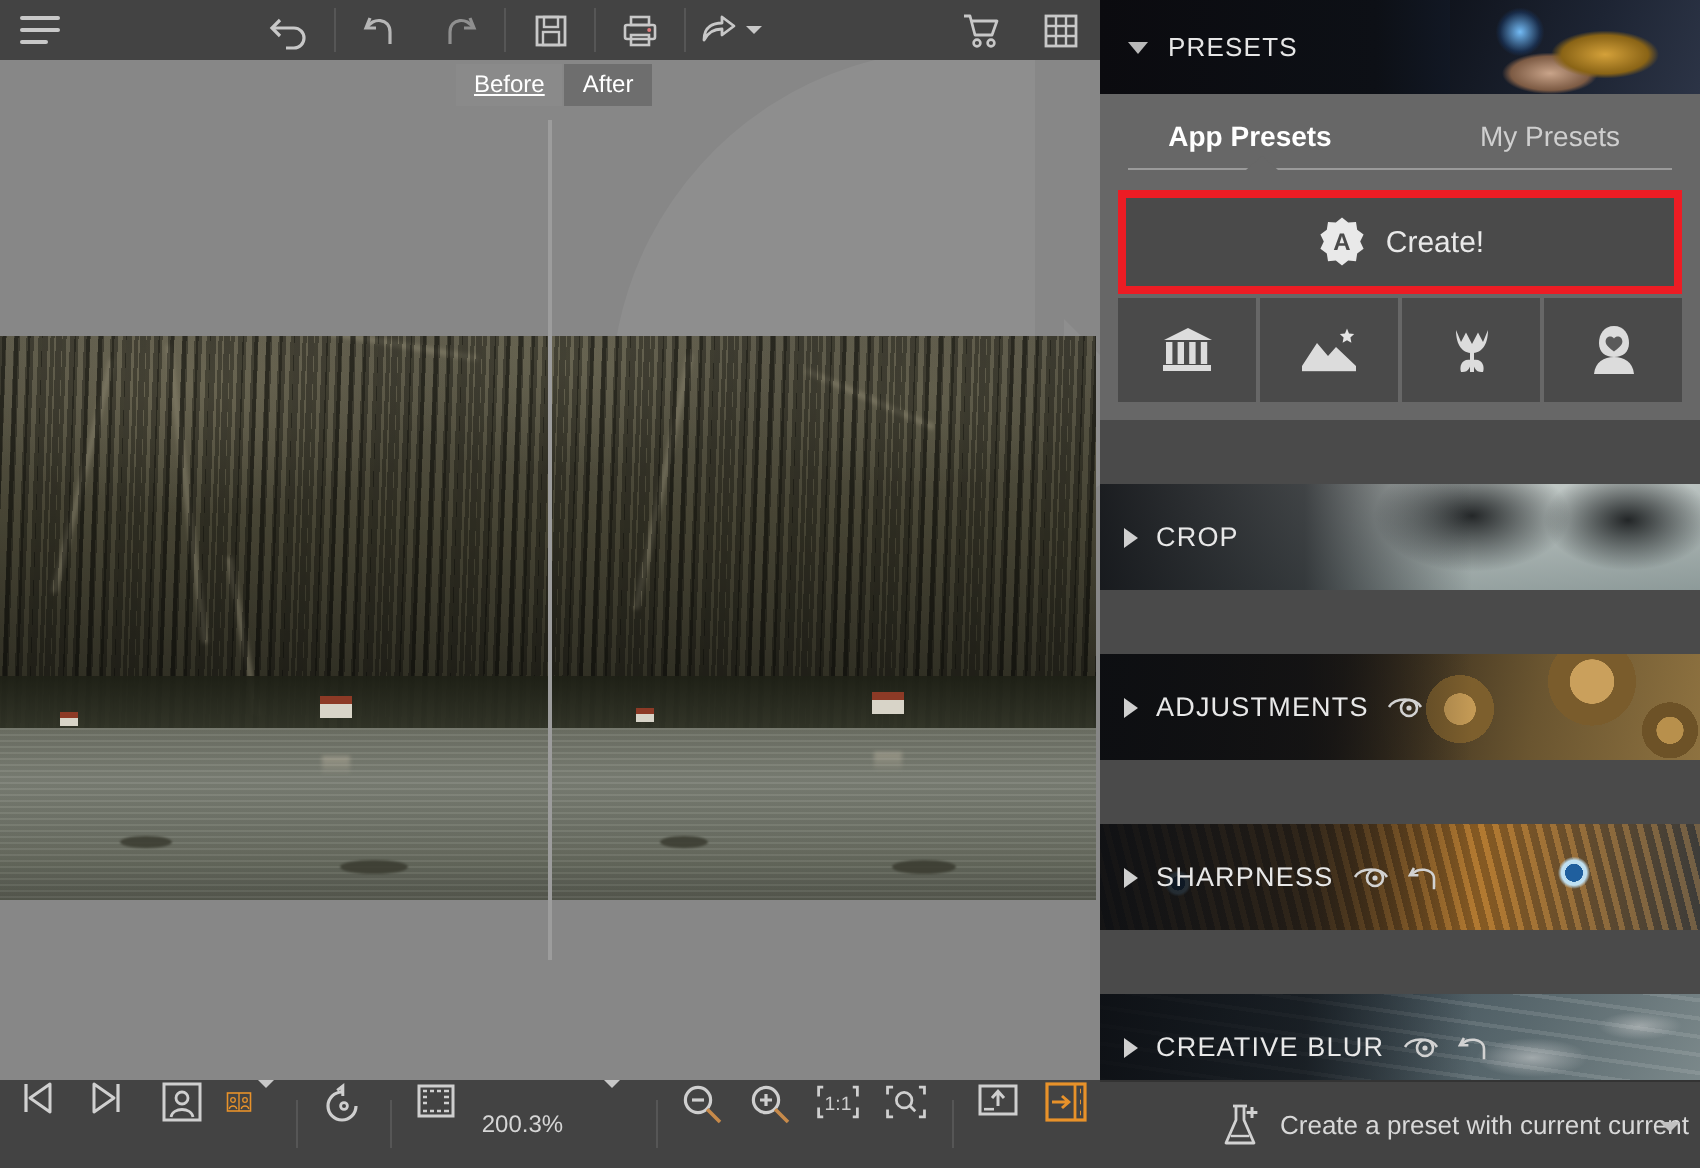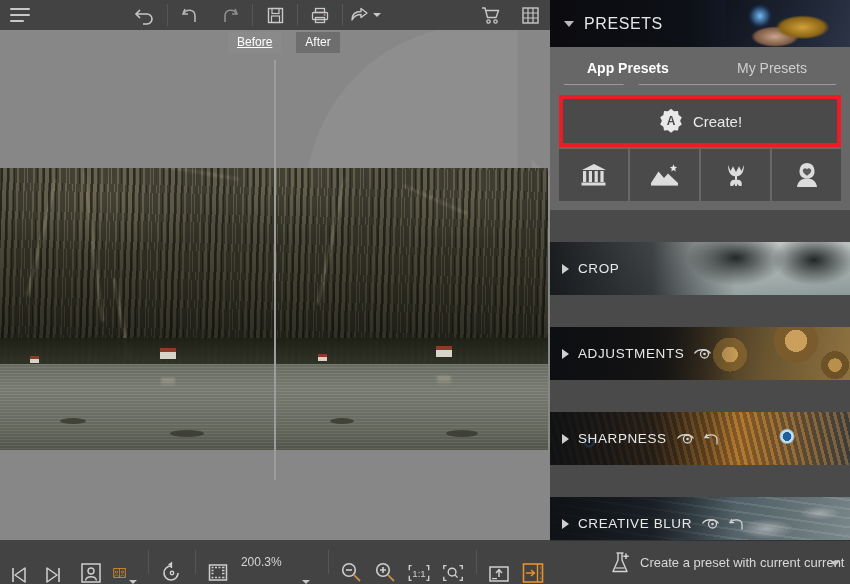--- a/index.html
+++ b/index.html
@@ -53,21 +53,21 @@
   
   .ba-tabs {
     position: absolute; left: 228px; top: 2px;
     display: flex; z-index: 6;
   }
   .ba-tab {
     padding: 3px 9px 4px; font-size: 12px; color: #ffffff;
     background: #6e6e6e; cursor: pointer; line-height: 14px;
   }
   .ba-tab.sel { background: #8a8a8a; text-decoration: underline; }
-  .ba-tab + .ba-tab { margin-left: 15px; }
+  .ba-tab + .ba-tab { margin-left: 1px; }
 
   
   .photo-wrap {
     position: absolute; left: 0; top: 138px; width: 550px; height: 282px;
   }
   .photo {
     position: absolute; top: 0; height: 282px; overflow: hidden;
   }
   .photo.before { left: 0;   width: 274px; }
   .photo.after  { left: 276px; width: 274px; }
@@ -125,21 +125,21 @@
   .rock{ position:absolute; background:#3a3b30; border-radius:50%; filter:blur(.6px); opacity:.85; }
 
   
   .bottombar {
     position: absolute; left: 0; top: 540px; width: 550px; height: 44px;
     background: #434343;
     display: flex; align-items: center;
   }
   .bb-btn {
     height: 44px; min-width: 34px; padding: 0 5px;
-    display: flex; align-items: flex-end; justify-content: center; cursor: pointer;
+    display: flex; align-items: flex-start; justify-content: center; cursor: pointer;
   }
   .bb-sep { width:1px; height:24px; background:#565656; margin:0 6px; }
   .zoomval { font-size: 12px; color: #d6d6d6; padding: 0 6px; }
 
   
   .right {
     position: absolute; left: 550px; top: 0; width: 300px; height: 584px;
     background: #4a4a4a;
   }
   .presets-head {
@@ -157,31 +157,30 @@
   }
   .tri-dn {
     width:0;height:0; border-left:5px solid transparent; border-right:5px solid transparent;
     border-top:6px solid #b9b9b9; margin: 0 10px 0 14px;
   }
   .tri-rt {
     width:0;height:0; border-top:5px solid transparent; border-bottom:5px solid transparent;
     border-left:7px solid #cfcfcf;
   }
   .presets-title {
-    position:relative; z-index:2; font-size:16px; color:#e6e6e6; letter-spacing:.6px;
+    position:relative; z-index:2; font-size:13px; color:#e6e6e6; letter-spacing:.6px;
   }
 
   .tabs {
     height: 42px; background: #676767; display:flex; align-items:center;
     position: relative;
   }
   .tab {
-    flex:1; font-size:14px; color:#cfcfcf; cursor:pointer;
+    flex:1; text-align:center; font-size:14px; color:#cfcfcf; cursor:pointer;
     line-height: 42px;
-    margin-left: 37px;
   }
   .tab.active { color:#ffffff; font-weight: bold; }
   .tab-rule {
     position:absolute; left:14px; right:14px; bottom:4px; height:1px; background:#9a9a9a;
   }
   .tab-caret {
     position:absolute; bottom:4px; left:73px; width:0;height:0;
     border-left:8px solid transparent; border-right:8px solid transparent;
     border-bottom:7px solid #676767;
   }

